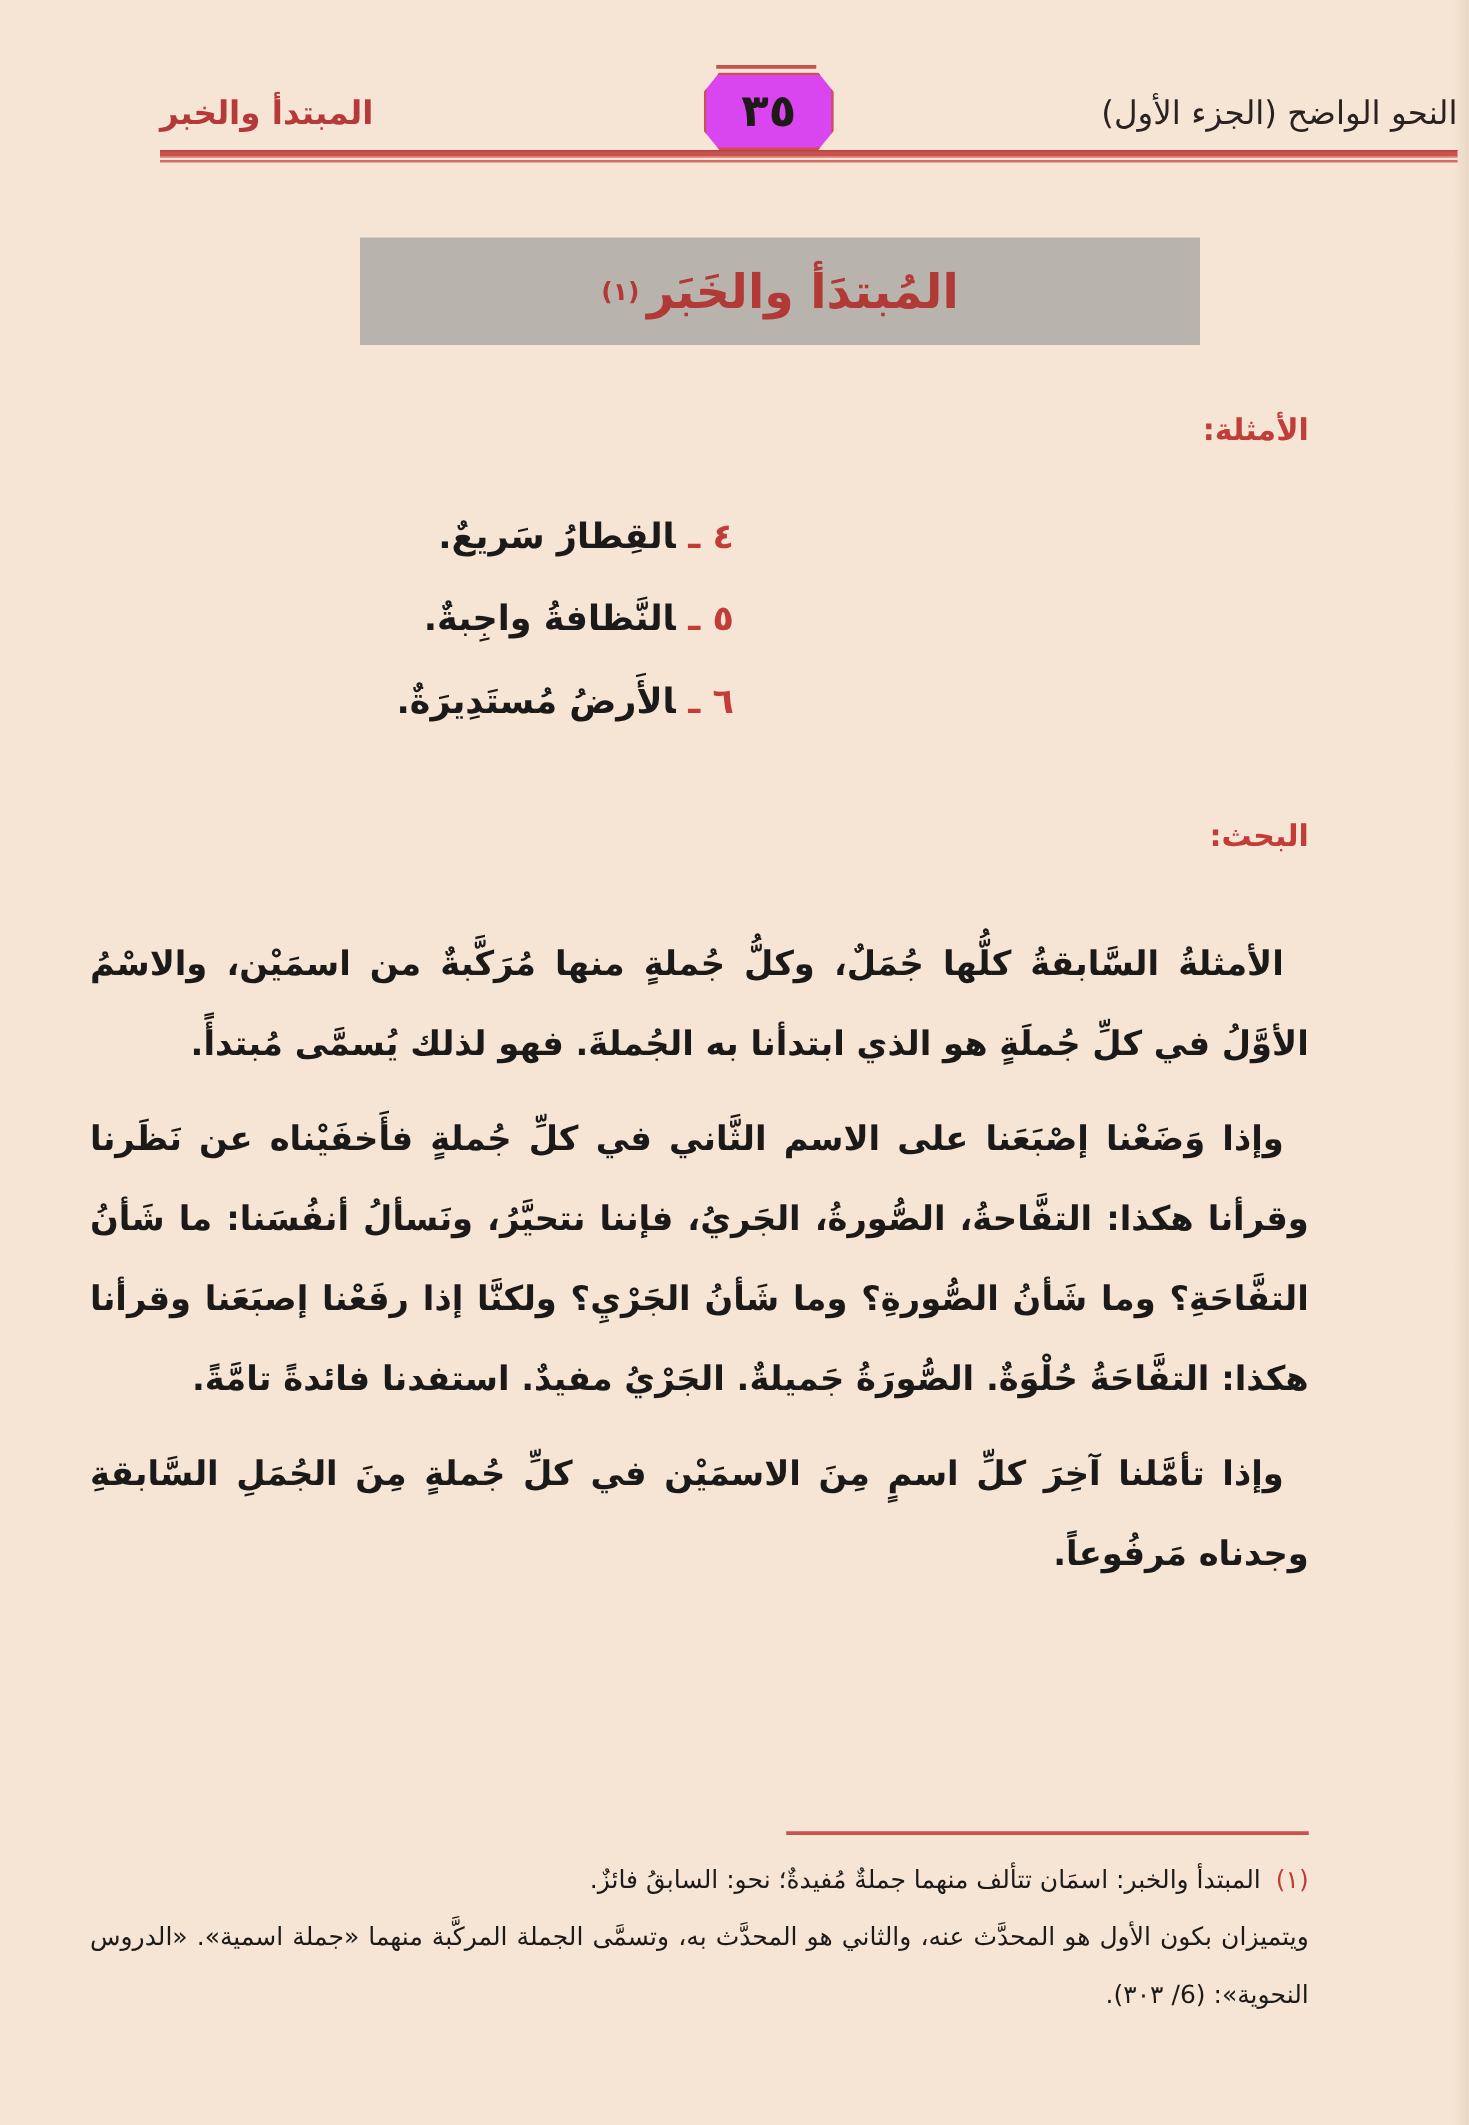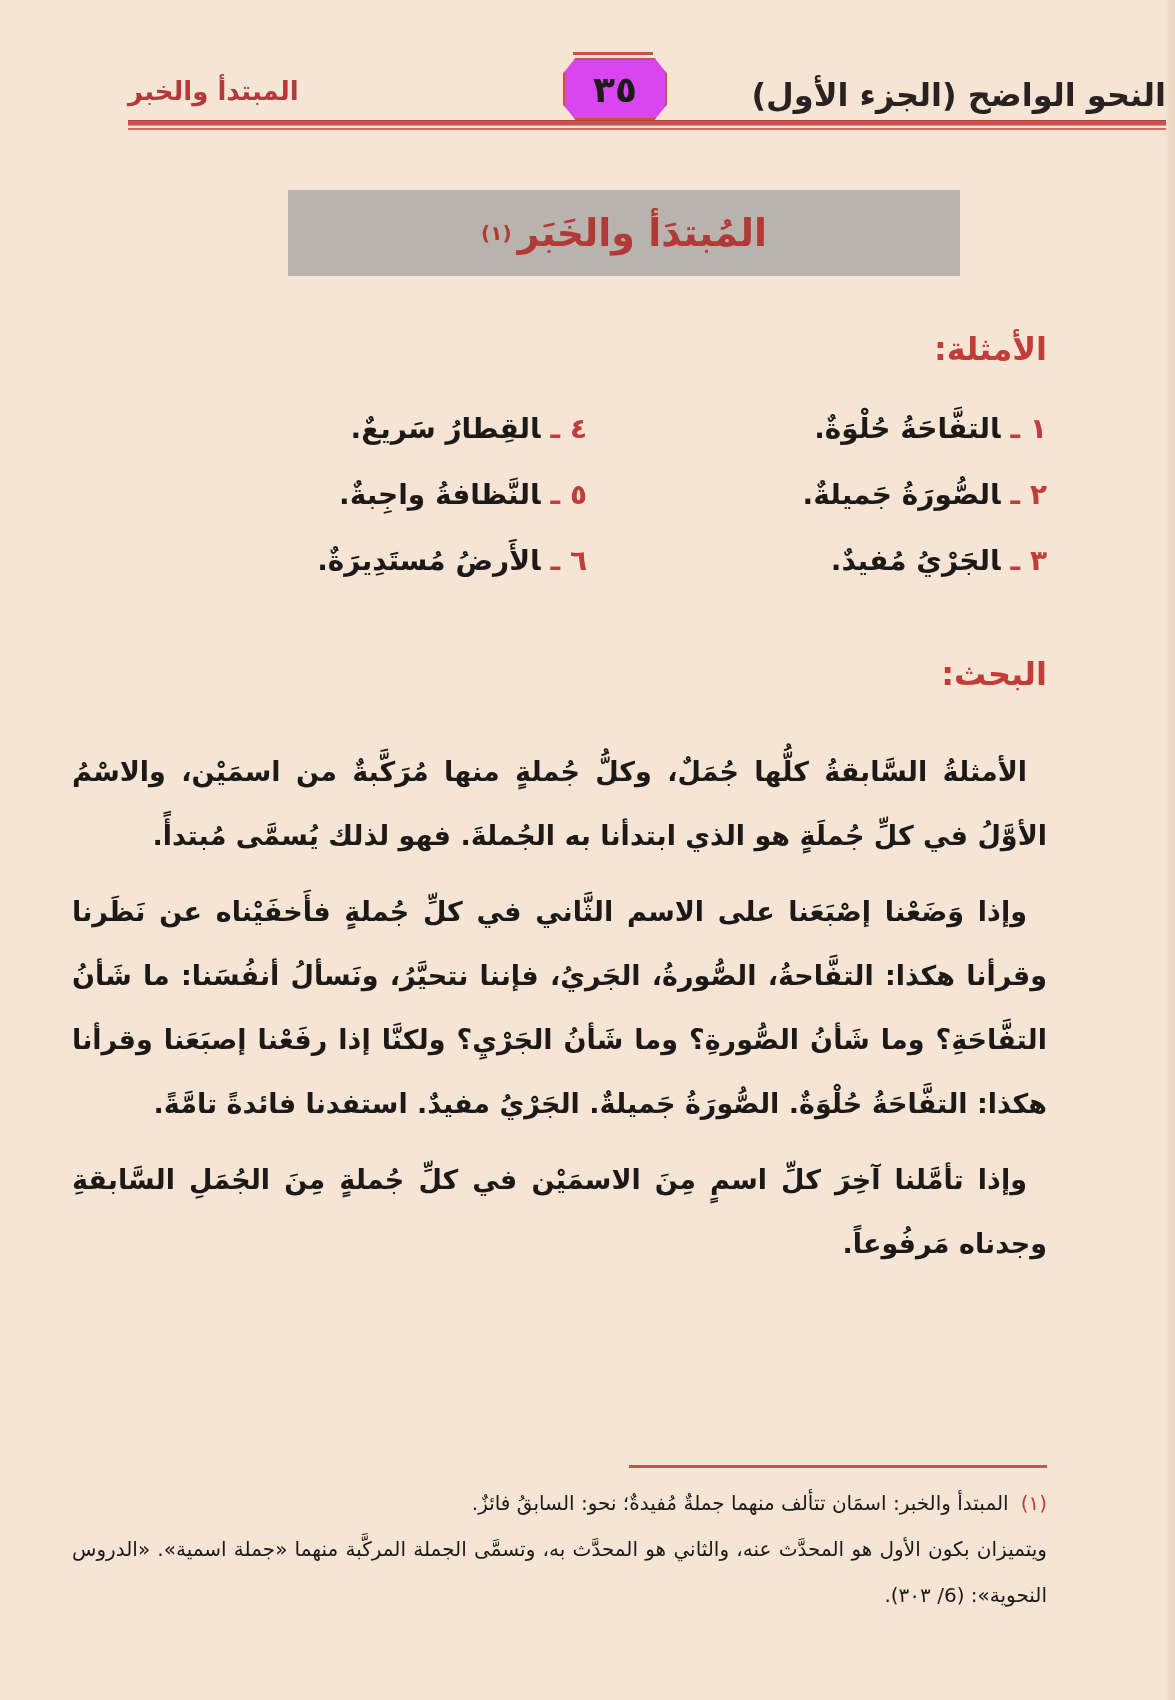--- a/index.html
+++ b/index.html
@@ -26,22 +26,22 @@
       position: absolute;
       top: 58px;
       left: 128px;
       width: 1038px;
       height: 70px;
     }
     .header-book-title {
       position: absolute;
       right: 0;
       top: 18px;
-      font-size: 32px;
-      font-weight: bold;
+      font-size: 26px;
+      font-weight: normal;
       color: #2a2220;
       white-space: nowrap;
     }
     .header-chapter-title {
       position: absolute;
       left: 0;
       top: 18px;
       font-size: 26px;
       font-weight: bold;
       color: #b6393a;
@@ -110,21 +110,21 @@
       font-size: 20px;
       font-weight: bold;
       color: #b23a36;
       vertical-align: super;
       margin-right: 6px;
     }
     
     .section-heading {
       position: absolute;
       right: 128px;
-      font-size: 32px;
+      font-size: 24px;
       font-weight: bold;
       color: #c23c38;
     }
     .examples-heading { top: 330px; }
     .discussion-heading { top: 655px; }
 
     
     .examples {
       position: absolute;
       top: 405px;
@@ -207,31 +207,20 @@
 </div>
 
 <div class="title-box">
   <span class="title-text">المُبتدَأ والخَبَر</span>
   <span class="title-footnote-ref">(١)</span>
 </div>
 
 <div class="section-heading examples-heading">الأمثلة:</div>
 
 <div class="examples">
-  <div class="example-col right">
-    <div class="example-item">
-      <span class="example-num">١ ـ</span><span>التفَّاحَةُ حُلْوَةٌ.</span>
-    </div>
-    <div class="example-item">
-      <span class="example-num">٢ ـ</span><span>الصُّورَةُ جَميلةٌ.</span>
-    </div>
-    <div class="example-item">
-      <span class="example-num">٣ ـ</span><span>الجَرْيُ مُفيدٌ.</span>
-    </div>
-  </div>
   <div class="example-col left">
     <div class="example-item">
       <span class="example-num">٤ ـ</span><span>القِطارُ سَريعٌ.</span>
     </div>
     <div class="example-item">
       <span class="example-num">٥ ـ</span><span>النَّظافةُ واجِبةٌ.</span>
     </div>
     <div class="example-item">
       <span class="example-num">٦ ـ</span><span>الأَرضُ مُستَدِيرَةٌ.</span>
     </div>

